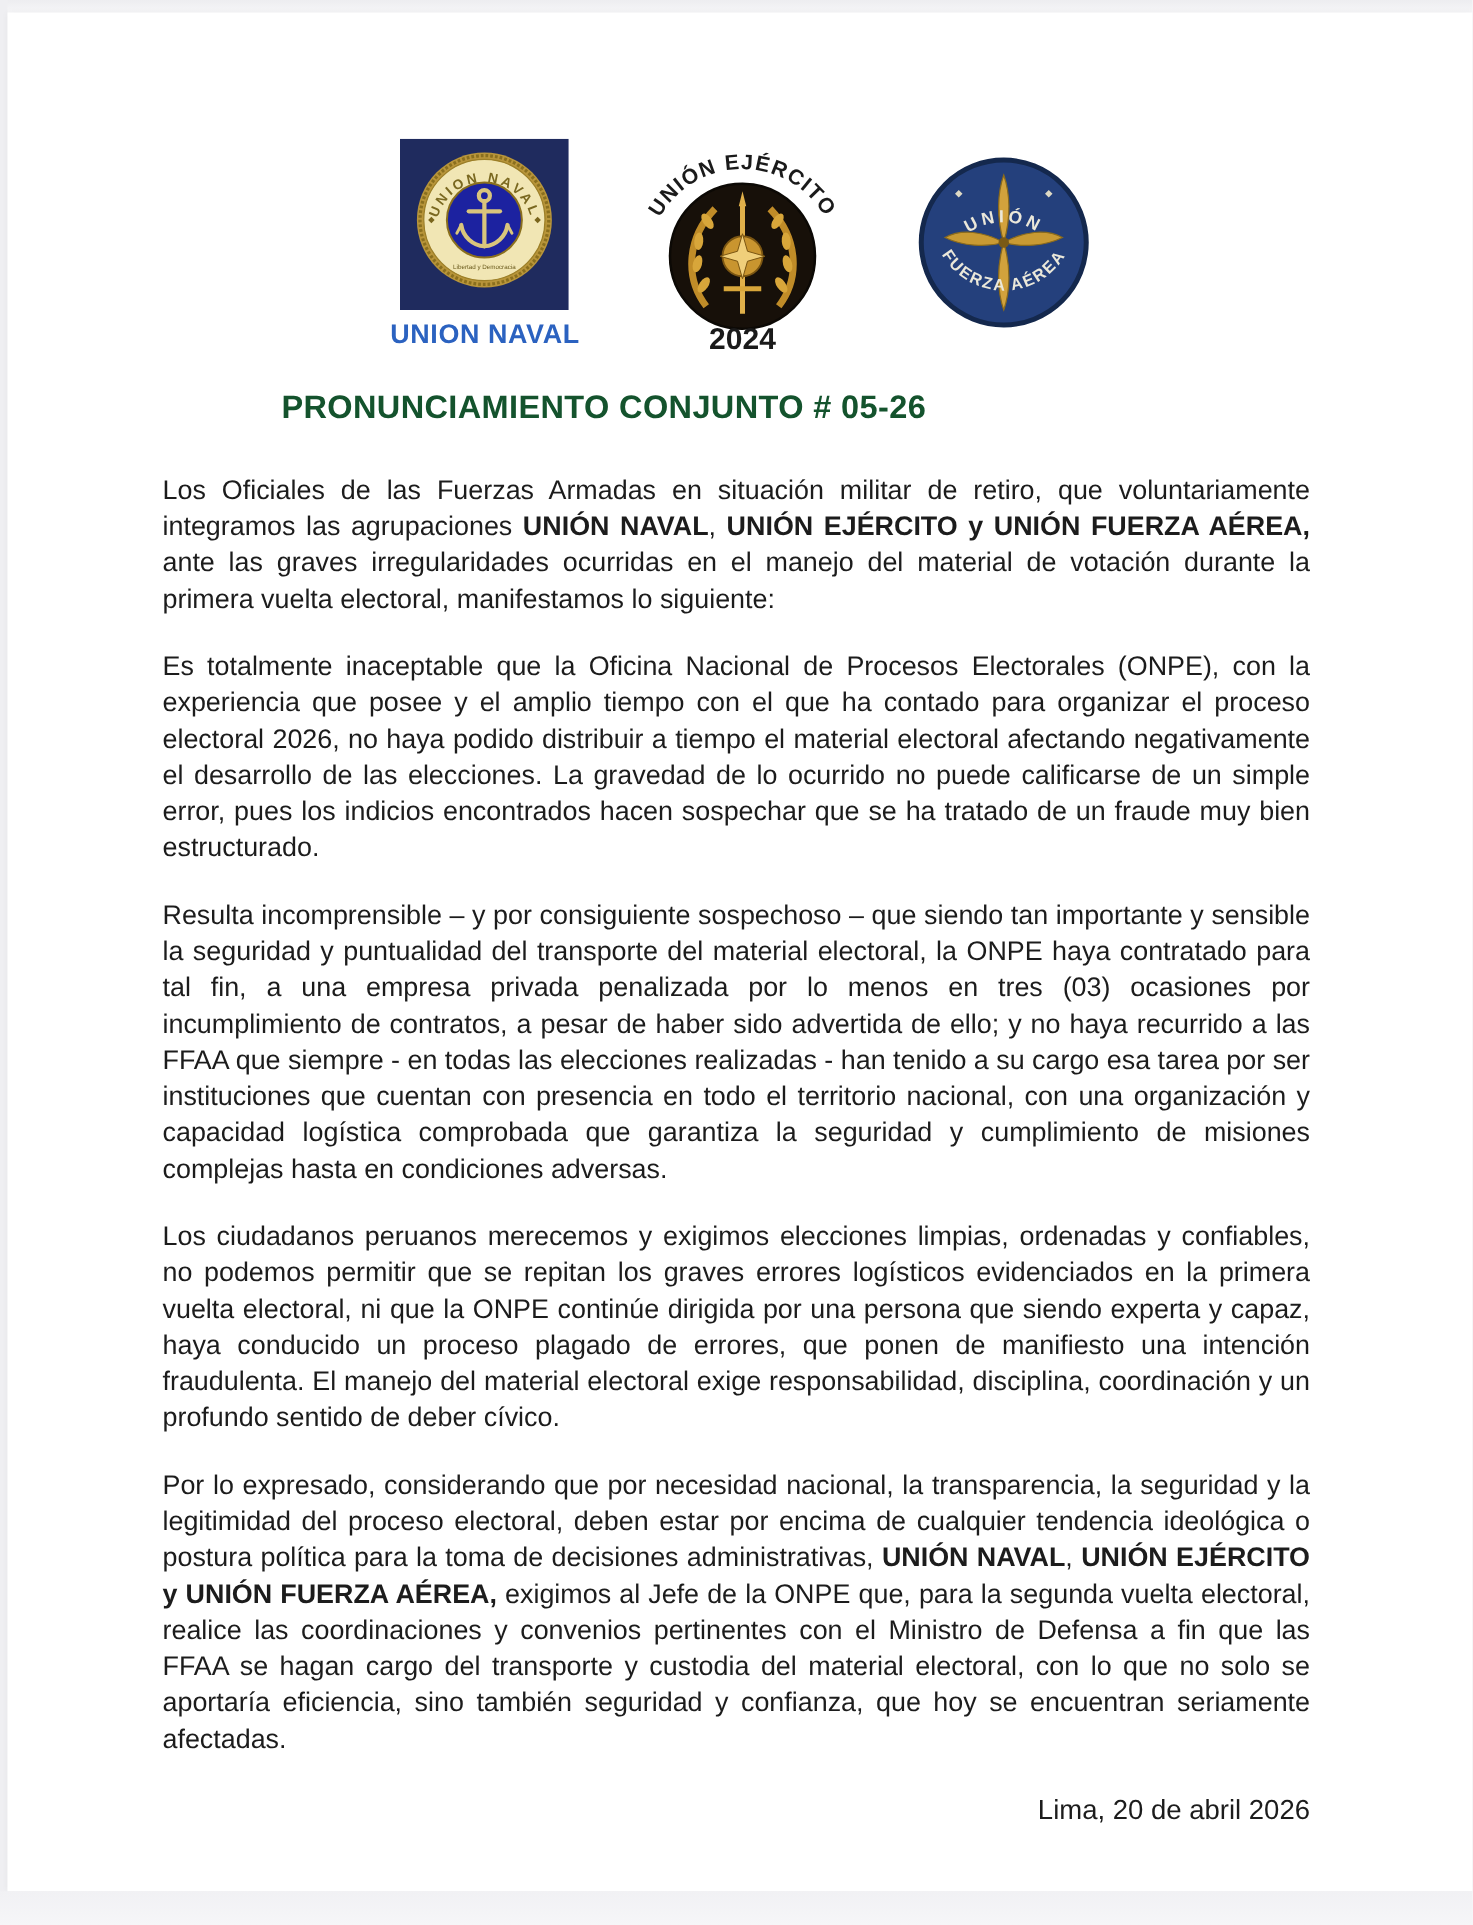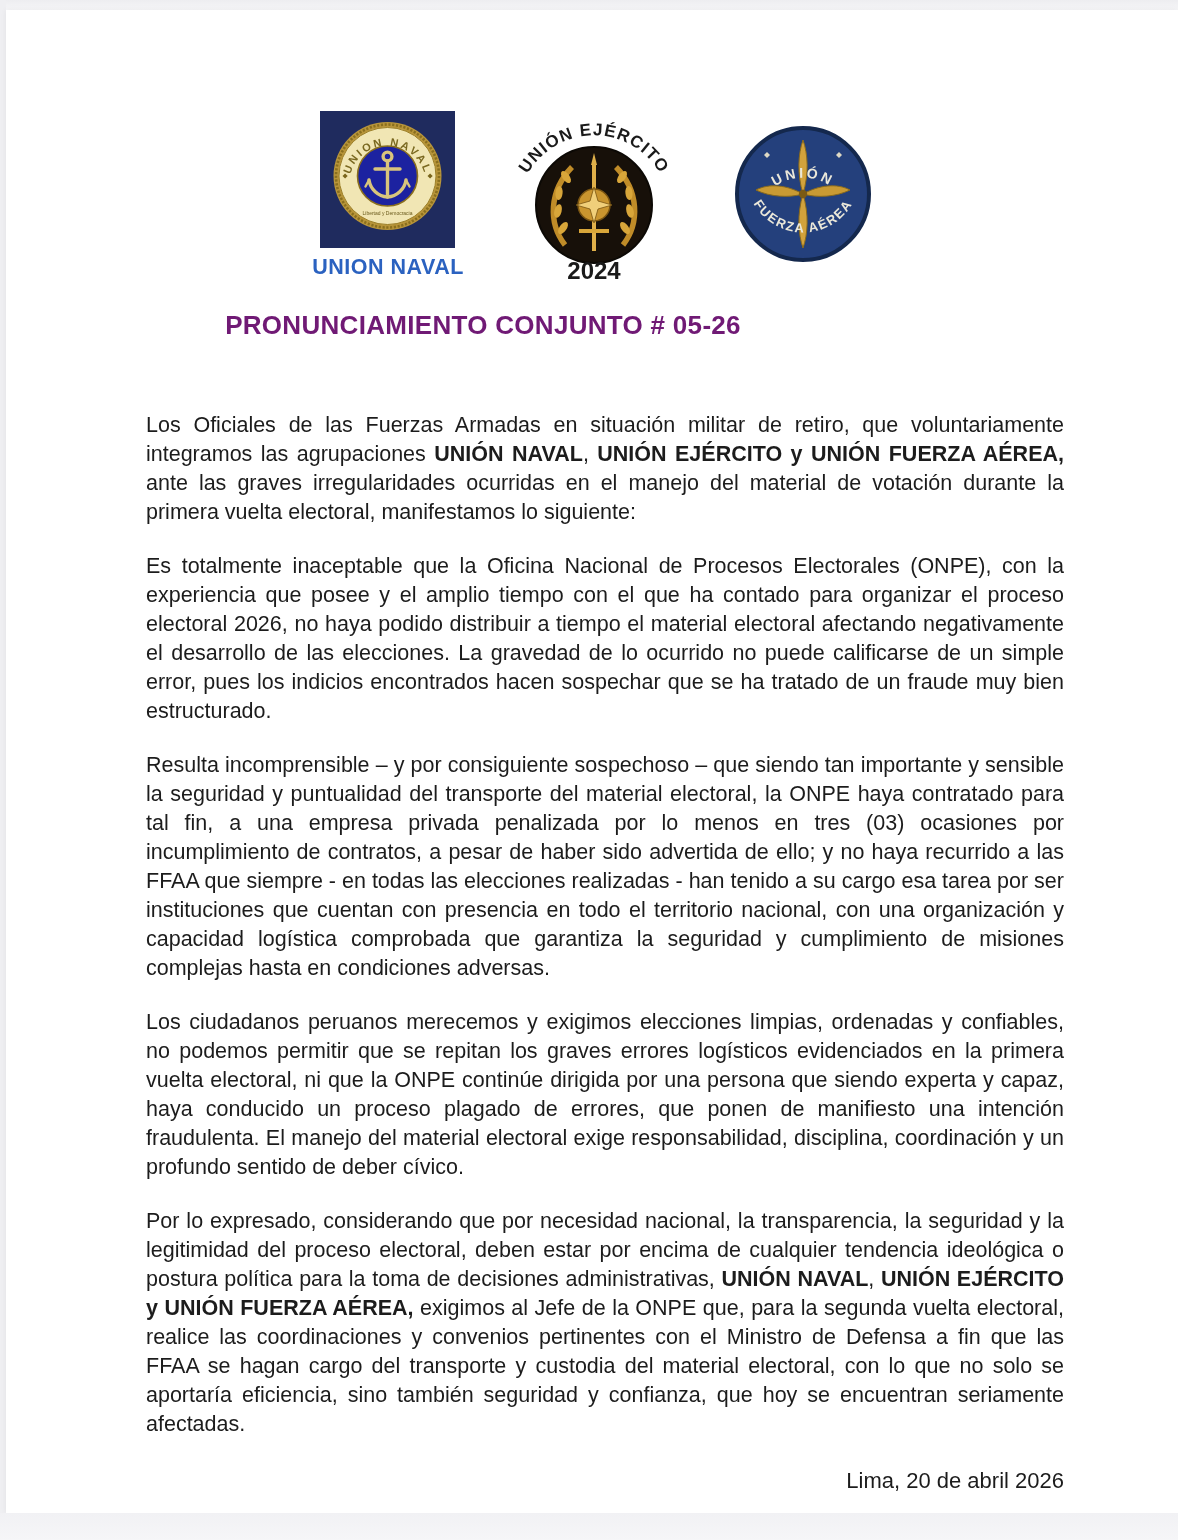--- a/index.html
+++ b/index.html
@@ -23,28 +23,27 @@
   .logo-naval-svg{position:absolute;left:320px;top:111px;}
   .logo-naval-caption{
     position:absolute;left:308px;top:255px;width:160px;
     text-align:center;font-weight:bold;font-size:21.5px;letter-spacing:.5px;
     color:#2b62c0;
   }
   .logo-ejercito-svg{position:absolute;left:503px;top:103px;}
   .logo-aerea-svg{position:absolute;left:733px;top:124px;}
   .doc-title{
     position:absolute;left:0;top:310px;width:966px;margin:0;
-    text-align:center;font-size:26px;font-weight:bold;color:#701a75;
+    text-align:center;font-size:26px;font-weight:bold;color:#14532d;
     letter-spacing:.3px;
   }
   .content{
-    position:absolute;left:146px;top:378px;width:918px;
+    position:absolute;left:130px;top:378px;width:918px;
     font-size:21.5px;line-height:29px;color:#1c1c1c;
     text-align:justify;
-    margin-top:33px;
   }
   .content p.para{margin:0 0 25px 0;}
   .content .b{font-weight:bold;}
   .date-line{
     margin:27px 0 0 0;text-align:right;font-size:22px;color:#1c1c1c;
   }
   .edge-top{position:absolute;left:0;top:0;width:1178px;height:10px;
     background:linear-gradient(#ededf0,#f6f6f8);}
   .edge-left{position:absolute;left:0;top:0;width:6px;height:1540px;background:#efeff2;}
   .edge-bottom{position:absolute;left:0;top:1513px;width:1178px;height:27px;

